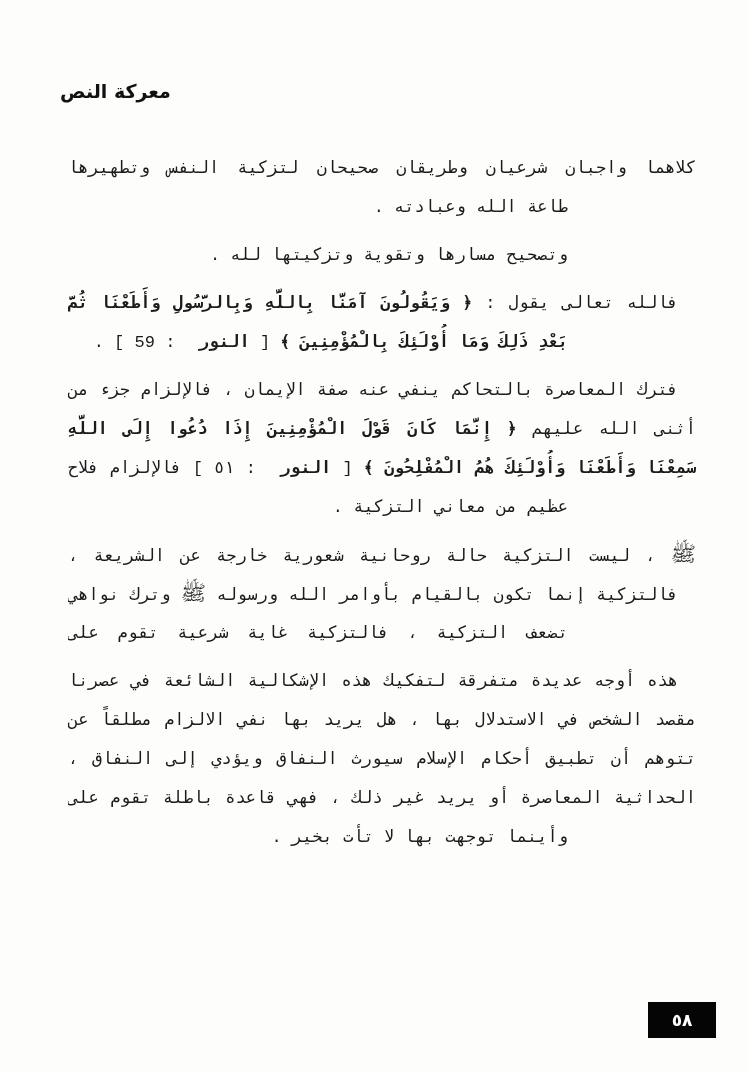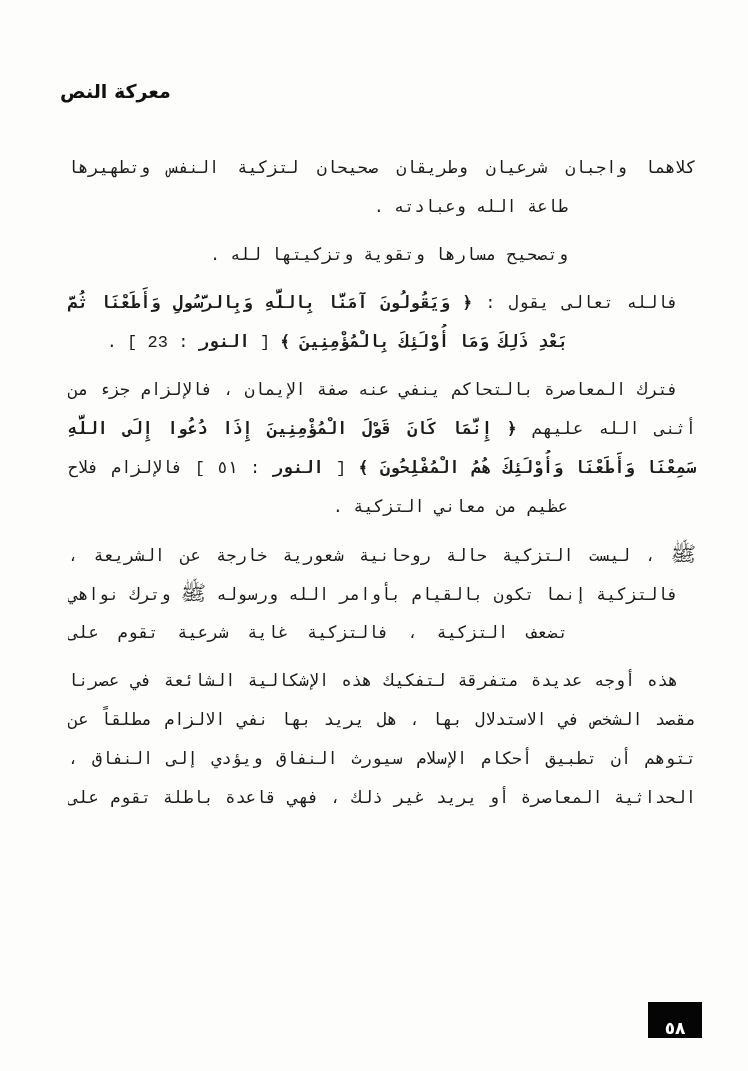--- a/index.html
+++ b/index.html
@@ -45,32 +45,32 @@
   }
   .line.first { padding-right: 18px; }
   .line.last {
     text-align-last: right;
     padding-right: 128px;
   }
   .quran {
     font-weight: bold;
     font-size: 16.5px;
   }
-  .ref-name { font-weight: bold; }
+  .ref-name { font-weight: bold; margin-left: 13px; }
   .salawat { font-size: 21px; }
   .page-number-badge {
     position: absolute;
     top: 1002px;
     left: 664px;
-    width: 54px;
+    width: 68px;
     height: 36px;
     background: #050505;
     color: #ffffff;
     display: flex;
-    align-items: flex-end;
+    align-items: center;
     justify-content: center;
   }
   .page-number-badge span {
     font-size: 17px;
     font-weight: bold;
     letter-spacing: 2px;
   }
 </style>
 </head>
 <body>
@@ -87,41 +87,42 @@
       <div class="line"><span>كلاهما واجبان شرعيان وطريقان صحيحان لتزكية النفس وتطهيرها ودفعها نحو</span></div>
       <div class="line last"><span>طاعة الله وعبادته .</span></div>
     </div>
 
     <div class="para">
       <div class="line last"><span>وتصحيح مسارها وتقوية وتزكيتها لله .</span></div>
     </div>
 
     <div class="para">
       <div class="line first"><span>فالله تعالى يقول : </span><span class="quran">﴿ وَيَقُولُونَ آمَنَّا بِاللَّهِ وَبِالرَّسُولِ وَأَطَعْنَا ثُمَّ يَتَوَلَّى فَرِيقٌ مِّنْهُم مِّنْ</span></div>
-      <div class="line last"><span class="quran">بَعْدِ ذَلِكَ وَمَا أُوْلَئِكَ بِالْمُؤْمِنِينَ ﴾</span><span> [ </span><span class="ref-name">النور</span><span> : 23 ] .</span></div>
+      <div class="line last"><span class="quran">بَعْدِ ذَلِكَ وَمَا أُوْلَئِكَ بِالْمُؤْمِنِينَ ﴾</span><span> [ </span><span class="ref-name">النور</span><span> : 59 ] .</span></div>
     </div>
 
     <div class="para">
       <div class="line first"><span>فترك المعاصرة بالتحاكم ينفي عنه صفة الإيمان ، فالإلزام جزء من الإيمان ، وقد</span></div>
       <div class="line"><span>أثنى الله عليهم </span><span class="quran">﴿ إِنَّمَا كَانَ قَوْلَ الْمُؤْمِنِينَ إِذَا دُعُوا إِلَى اللَّهِ وَرَسُولِهِ لِيَحْكُمَ بَيْنَهُمْ أَن يَقُولُوا</span></div>
       <div class="line"><span class="quran">سَمِعْنَا وَأَطَعْنَا وَأُوْلَئِكَ هُمُ الْمُفْلِحُونَ ﴾</span><span> [ </span><span class="ref-name">النور</span><span> : ٥١ ] فالإلزام فلاح ونجاة وهذا معنى</span></div>
       <div class="line last"><span>عظيم من معاني التزكية .</span></div>
     </div>
 
     <div class="para">
       <div class="line"><span class="salawat">ﷺ</span><span> ، ليست التزكية حالة روحانية شعورية خارجة عن الشريعة ، فبقدر ما يلتزم</span></div>
       <div class="line first"><span>فالتزكية إنما تكون بالقيام بأوامر الله ورسوله </span><span class="salawat">ﷺ</span><span> وترك نواهي الله ورسوله</span></div>
       <div class="line last"><span>تضعف التزكية ، فالتزكية غاية شرعية تقوم على وسائلها الشرعية .</span></div>
     </div>
 
     <div class="para">
       <div class="line first"><span>هذه أوجه عديدة متفرقة لتفكيك هذه الإشكالية الشائعة في عصرنا ، إشكالية</span></div>
       <div class="line"><span>مقصد الشخص في الاستدلال بها ، هل يريد بها نفي الالزام مطلقاً عن الشريعة</span></div>
       <div class="line"><span>تتوهم أن تطبيق أحكام الإسلام سيورث النفاق ويؤدي إلى النفاق ، وأياً ما كان</span></div>
       <div class="line"><span>الحداثية المعاصرة أو يريد غير ذلك ، فهي قاعدة باطلة تقوم على أساس موهوم</span></div>
+      <div class="line last"><span>وأينما توجهت بها لا تأت بخير .</span></div>
     </div>
 
   </div>
 
   <div class="page-number-badge">
     <span>٥٨</span>
   </div>
 
 </div>
 

